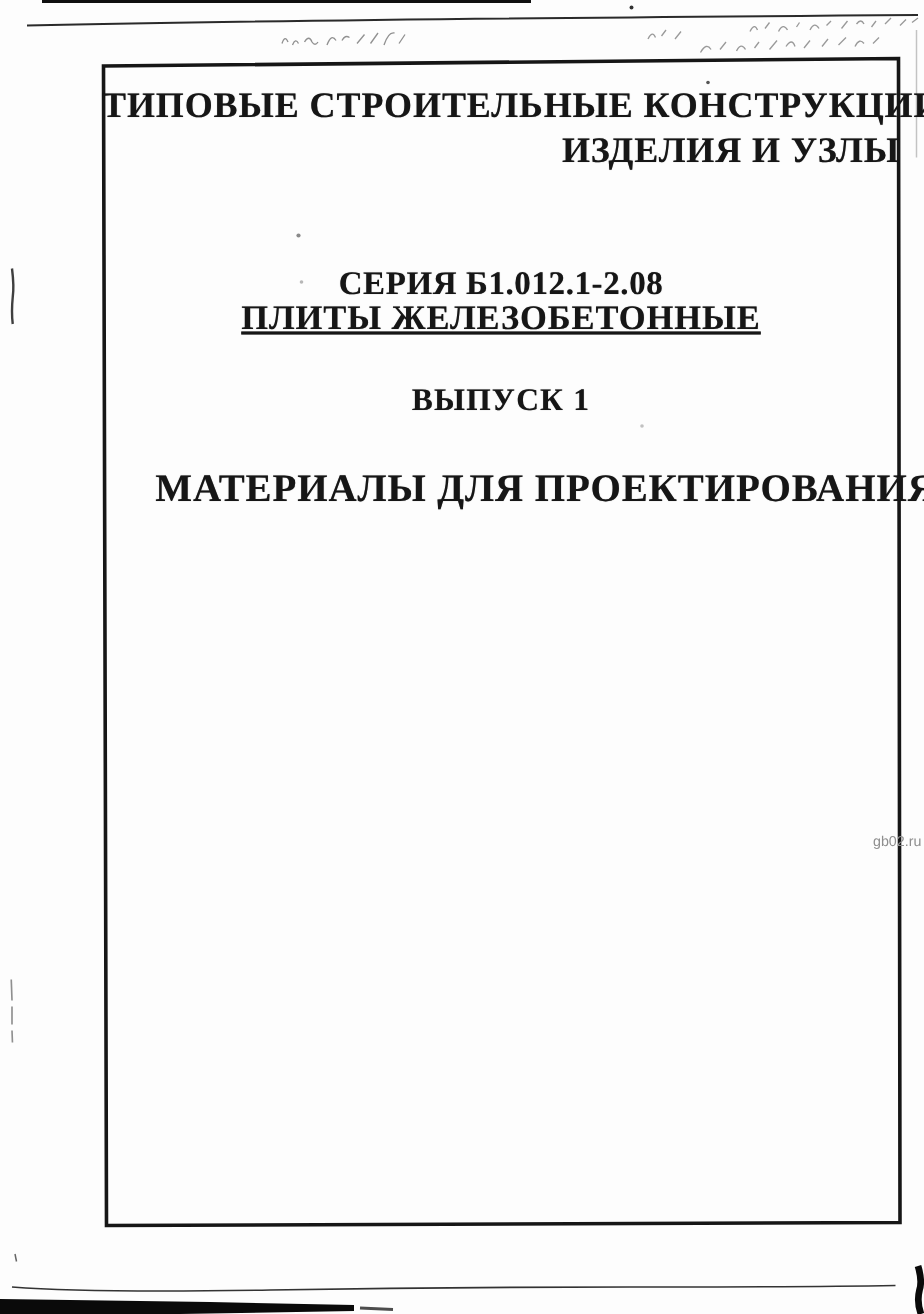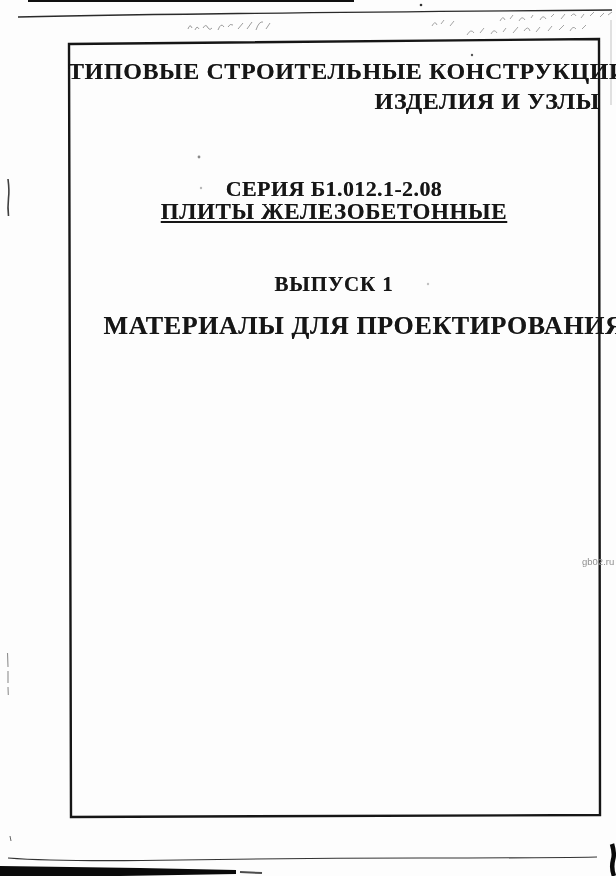--- a/index.html
+++ b/index.html
@@ -30,21 +30,21 @@
     color: #161616;
     white-space: nowrap;
     z-index: 2;
     text-shadow: 0 0 0.5px rgba(10,10,10,0.55);
   }
   .header-line1 { top: 58px;  font-size: 24px; letter-spacing: 0.6px; }
   .header-line2 { top: 88px;  font-size: 24px; letter-spacing: 0.6px; text-align: right; }
   .series-line  { top: 144px; font-size: 22px; letter-spacing: 0.4px; margin-top: 32px; }
   .title-line1  { top: 199px; font-size: 23px; letter-spacing: 0.6px; text-decoration: underline; }
   .title-line2  { top: 227px; font-size: 23px; letter-spacing: 0.6px; }
-  .issue-line   { top: 272px; font-size: 21px; letter-spacing: 0.8px; }
+  .issue-line   { top: 254px; font-size: 21px; letter-spacing: 0.8px; }
   .subtitle-line{ top: 311px; font-size: 26px; letter-spacing: 0.6px; margin-left: 30px; }
   .watermark {
     position: absolute;
     left: 582px;
     top: 556px;
     z-index: 3;
     font-family: "Liberation Sans", sans-serif;
     font-size: 9.5px;
     color: #8f8f8f;
     white-space: nowrap;

